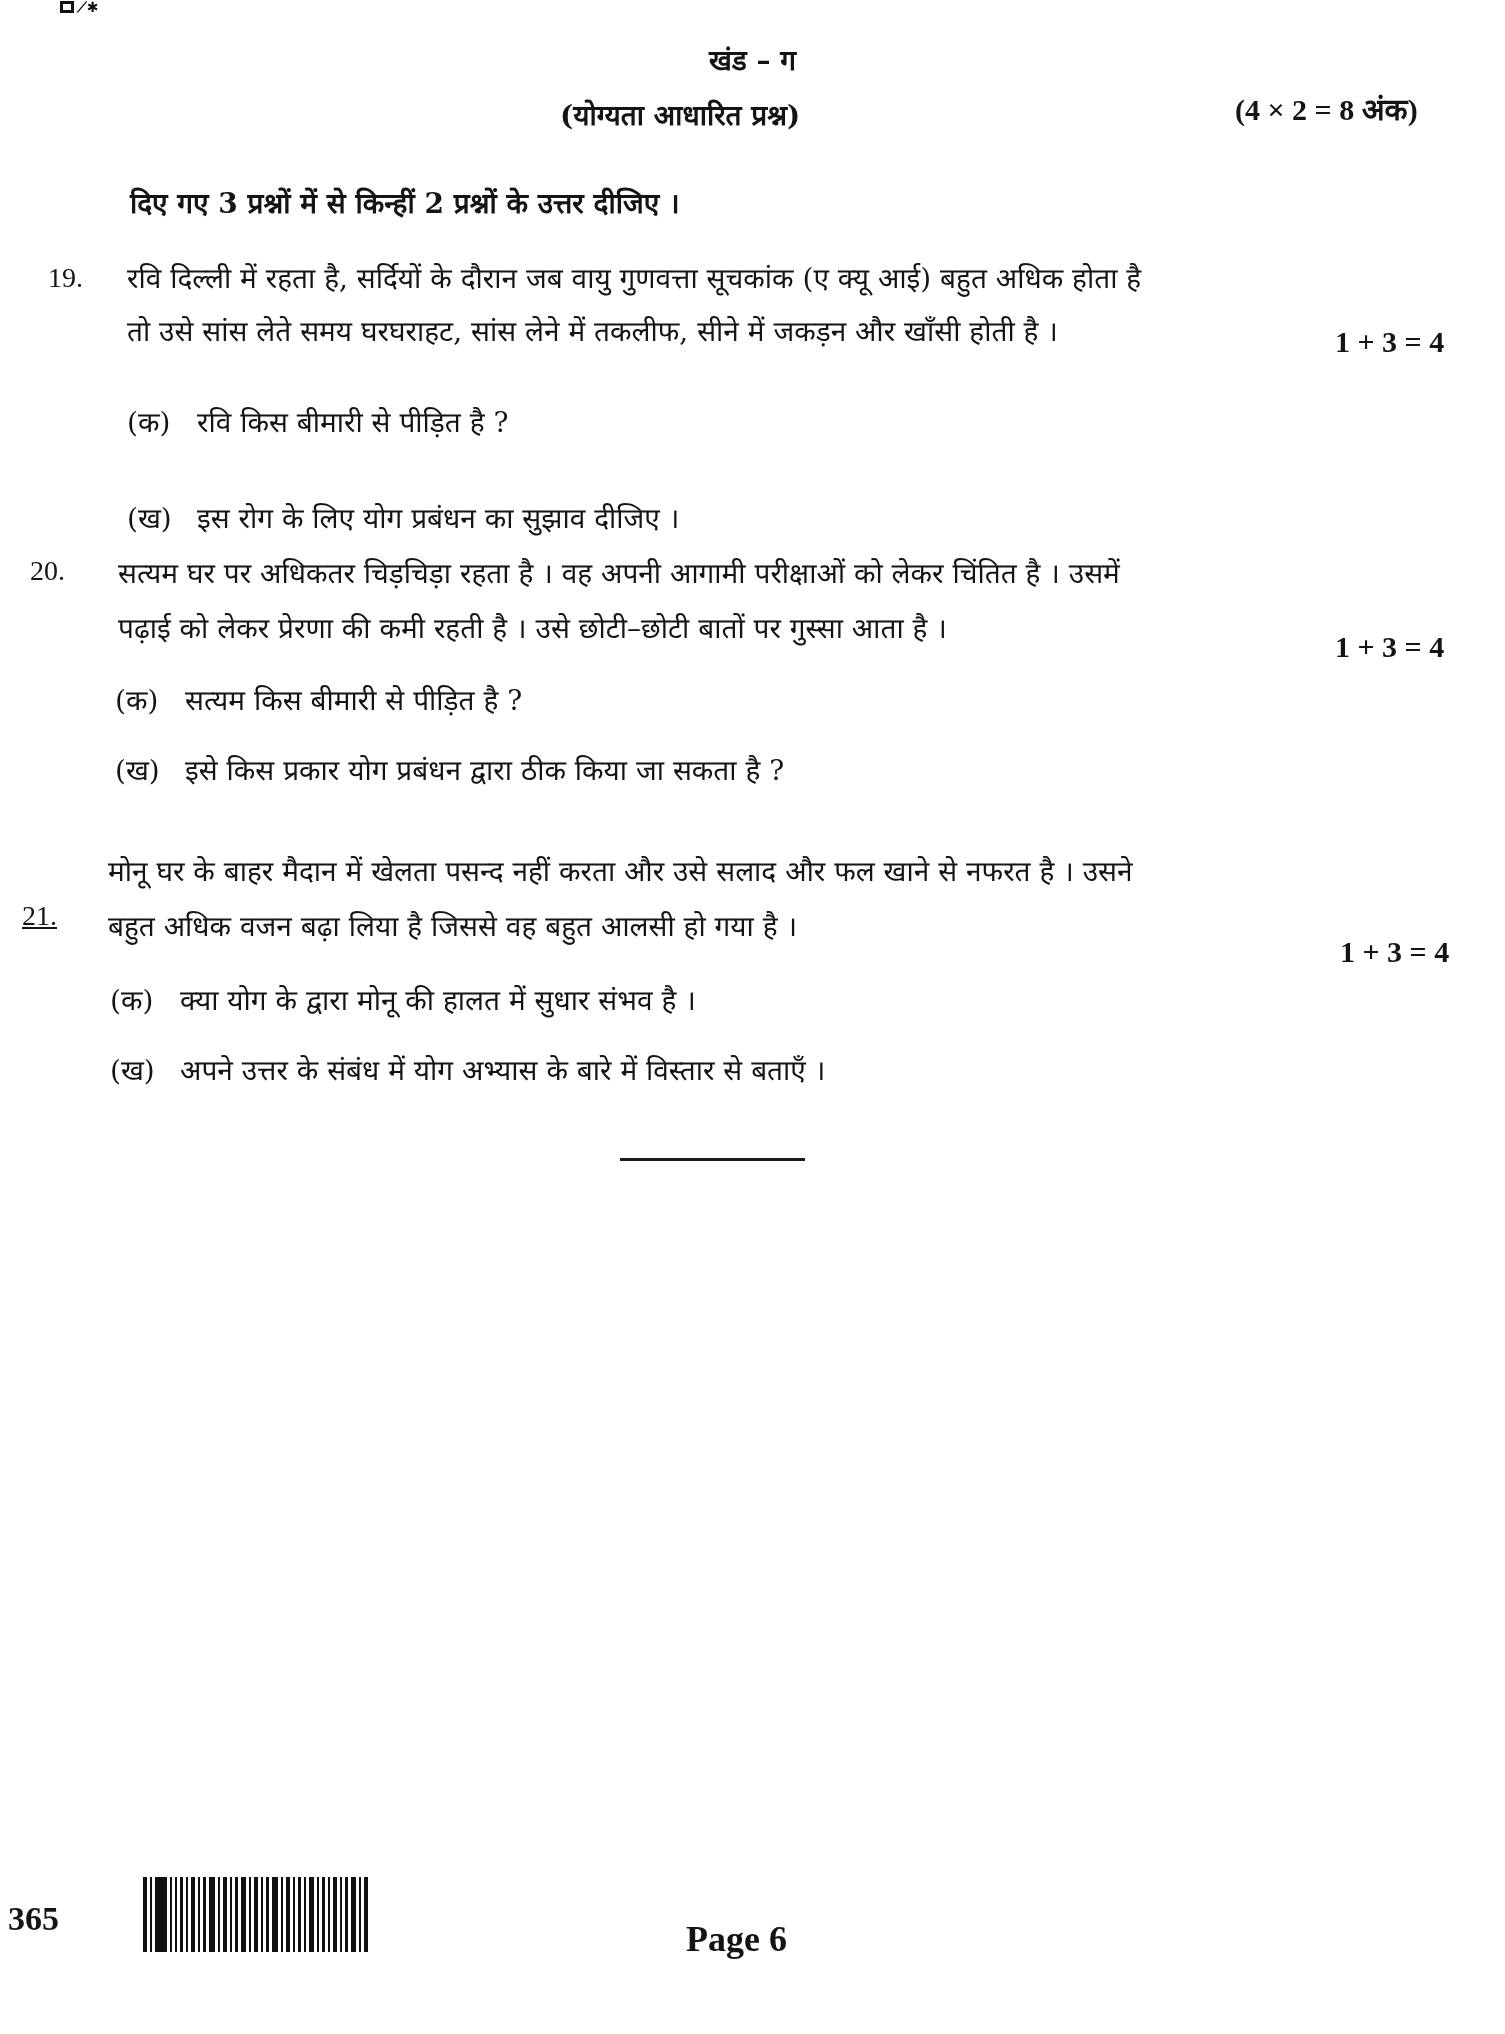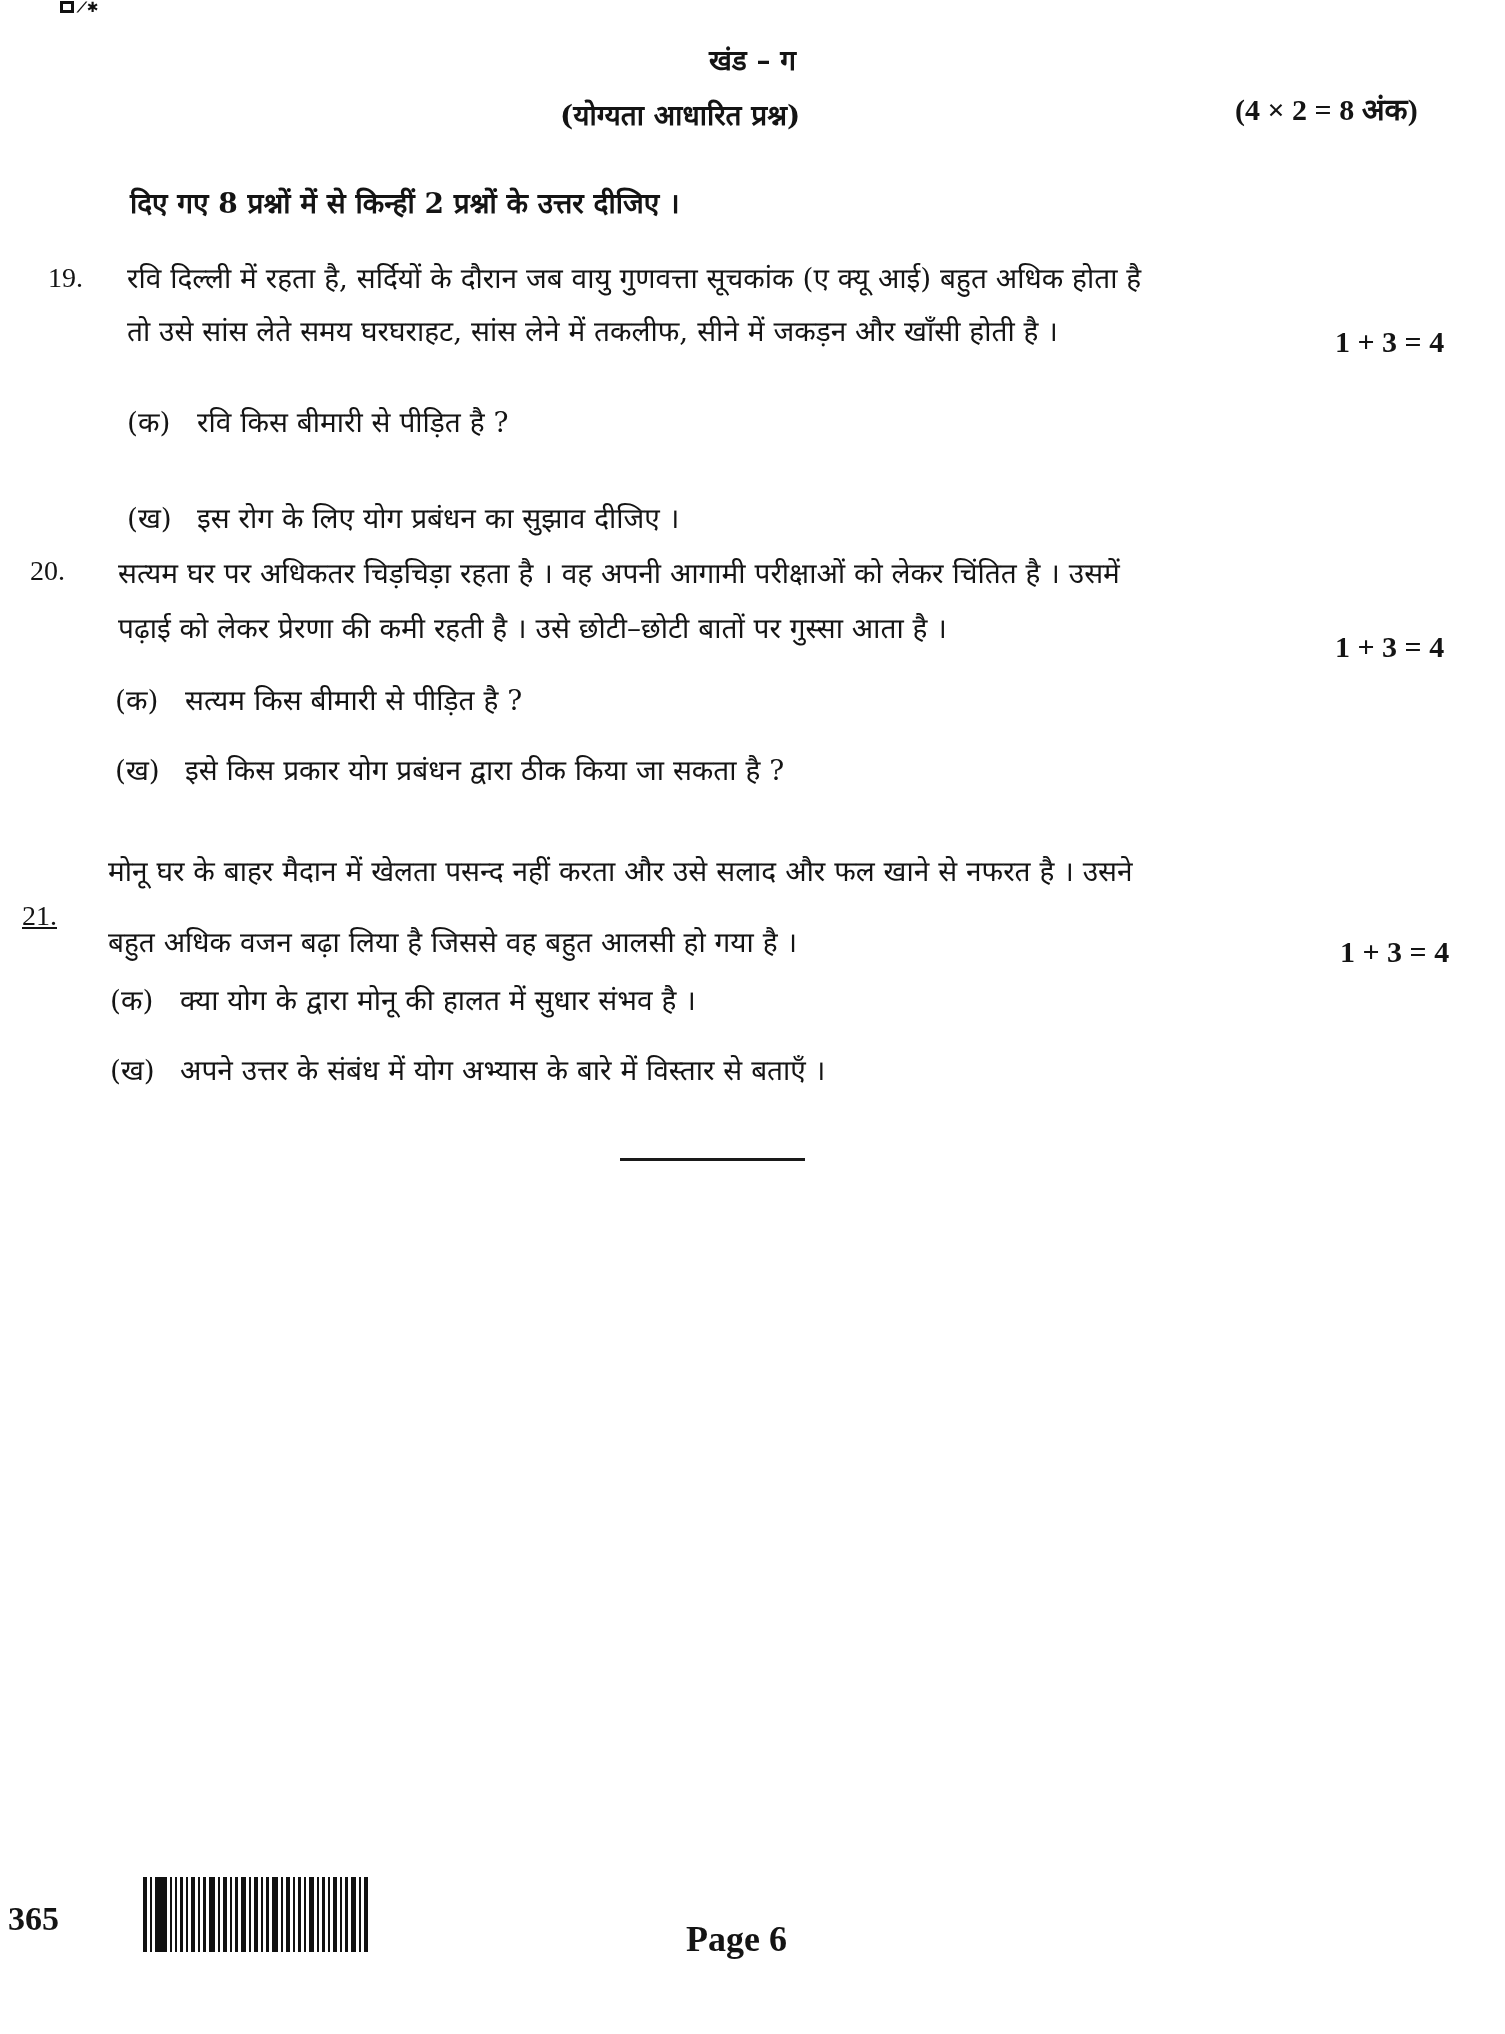--- a/index.html
+++ b/index.html
@@ -32,21 +32,21 @@
 
 <div class="abs qr">
   <div class="box"></div>
   <span class="mark">⟋✱</span>
 </div>
 
 <div class="abs section-title">खंड – ग</div>
 <div class="abs section-sub">(योग्यता आधारित प्रश्न)</div>
 <div class="abs marks-total">(4 × 2 = 8 अंक)</div>
 
-<div class="abs instruction">दिए गए 8 प्रश्नों में से किन्हीं 2 प्रश्नों के उत्तर दीजिए ।</div>
+<div class="abs instruction">दिए गए 3 प्रश्नों में से किन्हीं 2 प्रश्नों के उत्तर दीजिए ।</div>
 
 <div>
   <div class="abs qnum" style="left:48px; top:262px;">19.</div>
   <div class="abs qtext" style="left:127px; top:255px;">रवि दिल्ली में रहता है, सर्दियों के दौरान जब वायु गुणवत्ता सूचकांक (ए क्यू आई) बहुत अधिक होता है</div>
   <div class="abs qtext" style="left:127px; top:308px;">तो उसे सांस लेते समय घरघराहट, सांस लेने में तकलीफ, सीने में जकड़न और खाँसी होती है ।</div>
   <div class="abs qmarks" style="left:1335px; top:325px;">1 + 3 = 4</div>
   <div class="abs sub" style="left:127px; top:382px;margin-top:20px;">
     <span class="lbl">(क)</span><span>रवि किस बीमारी से पीड़ित है ?</span>
   </div>
   <div class="abs sub" style="left:127px; top:453px;margin-top:45px;">
@@ -63,21 +63,21 @@
     <span class="lbl">(क)</span><span>सत्यम किस बीमारी से पीड़ित है ?</span>
   </div>
   <div class="abs sub" style="left:115px; top:750px;">
     <span class="lbl">(ख)</span><span>इसे किस प्रकार योग प्रबंधन द्वारा ठीक किया जा सकता है ?</span>
   </div>
 </div>
 
 <div>
   <div class="abs qnum" style="left:22px; top:900px;text-decoration:underline;">21.</div>
   <div class="abs qtext" style="left:108px; top:848px;">मोनू घर के बाहर मैदान में खेलता पसन्द नहीं करता और उसे सलाद और फल खाने से नफरत है । उसने</div>
-  <div class="abs qtext" style="left:108px; top:903px;margin-top:16px;">बहुत अधिक वजन बढ़ा लिया है जिससे वह बहुत आलसी हो गया है ।</div>
+  <div class="abs qtext" style="left:108px; top:903px;">बहुत अधिक वजन बढ़ा लिया है जिससे वह बहुत आलसी हो गया है ।</div>
   <div class="abs qmarks" style="left:1340px; top:935px;">1 + 3 = 4</div>
   <div class="abs sub" style="left:110px; top:980px;">
     <span class="lbl">(क)</span><span>क्या योग के द्वारा मोनू की हालत में सुधार संभव है ।</span>
   </div>
   <div class="abs sub" style="left:110px; top:1050px;">
     <span class="lbl">(ख)</span><span>अपने उत्तर के संबंध में योग अभ्यास के बारे में विस्तार से बताएँ ।</span>
   </div>
 </div>
 
 <div class="abs divider"></div>

